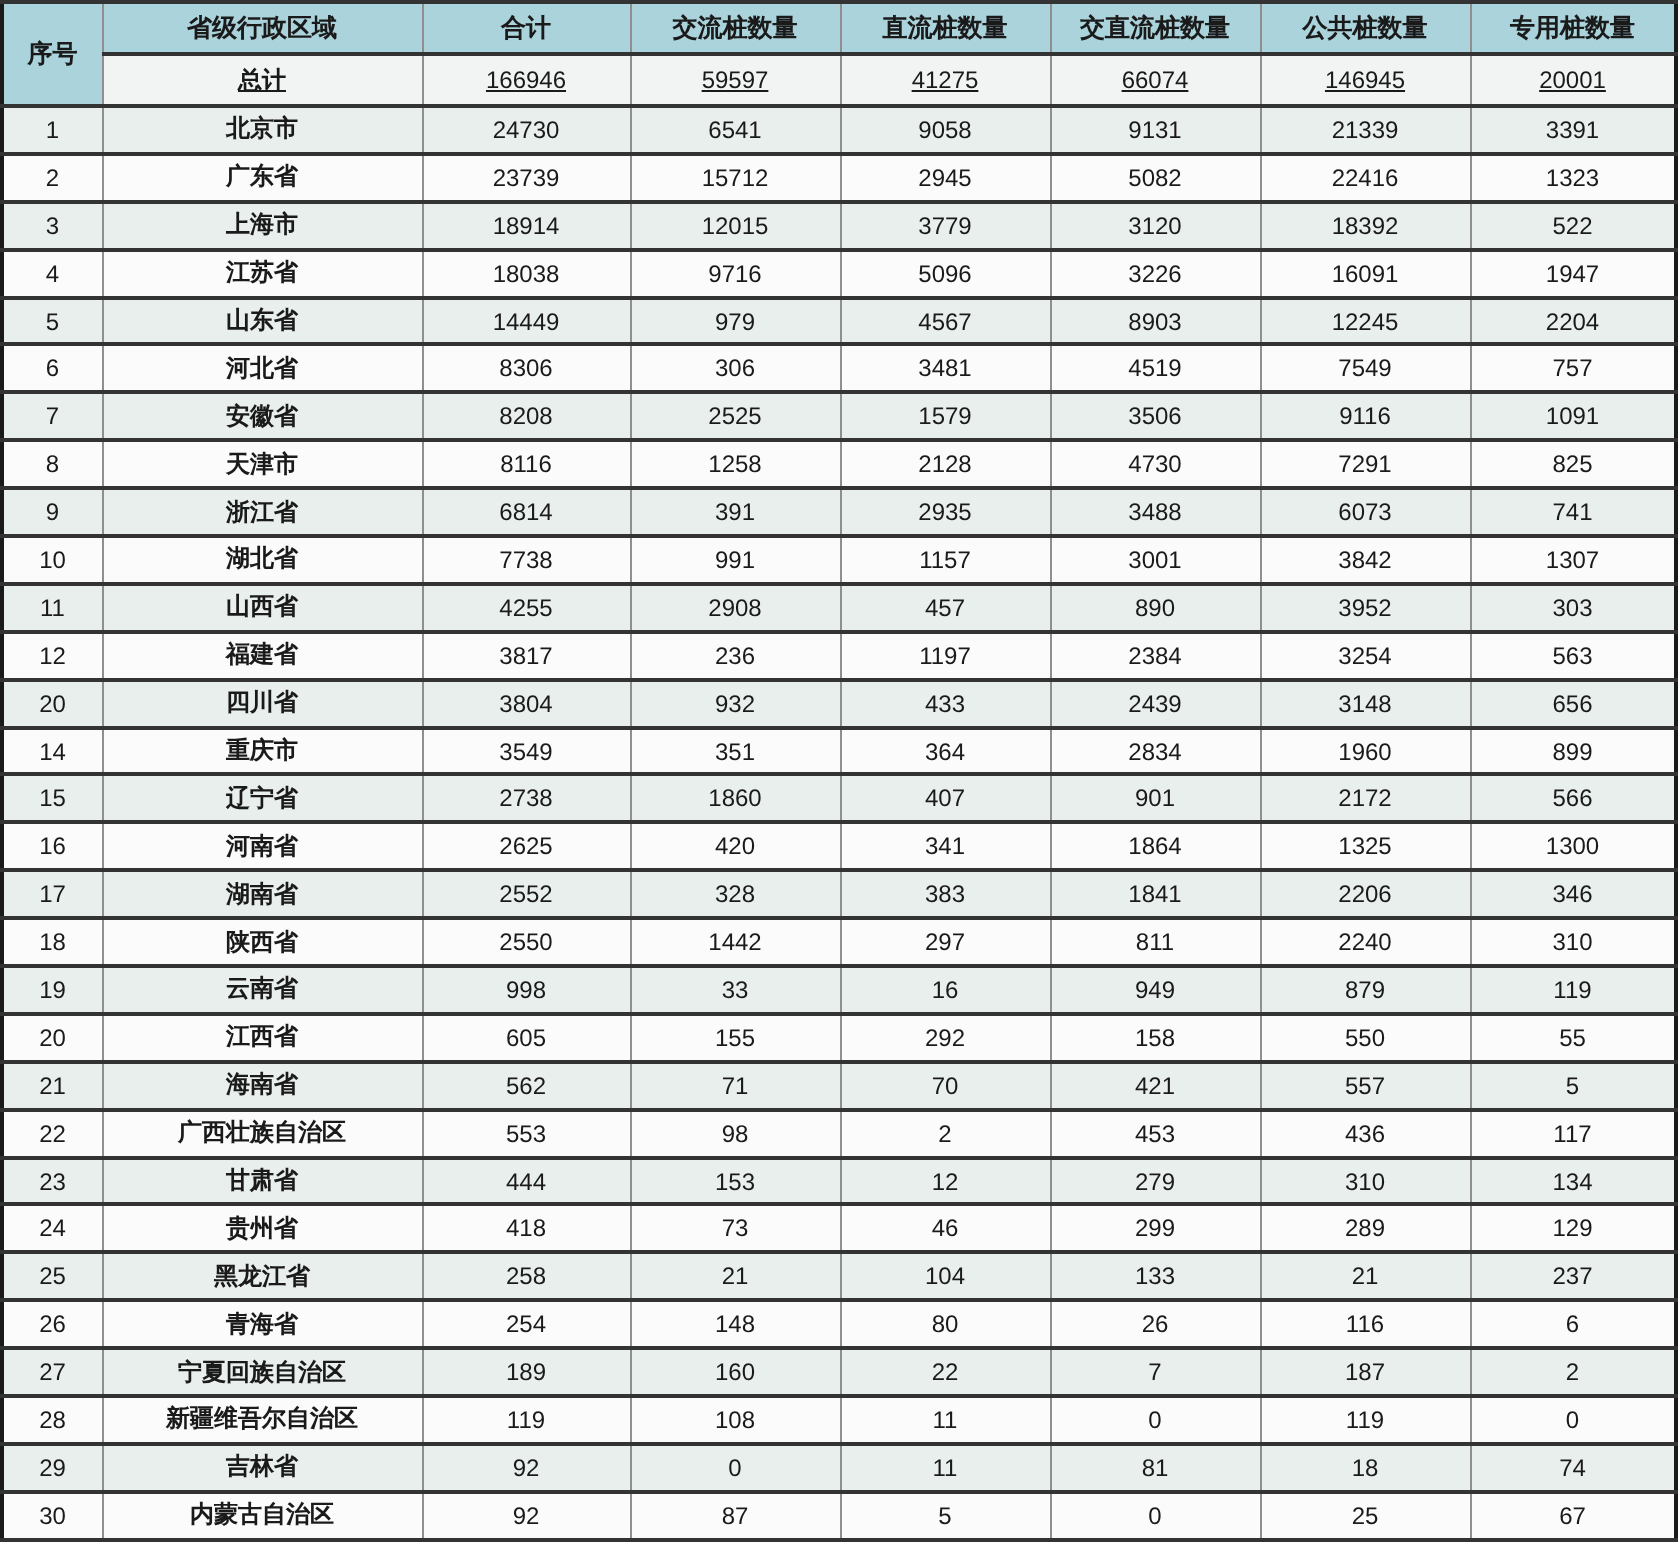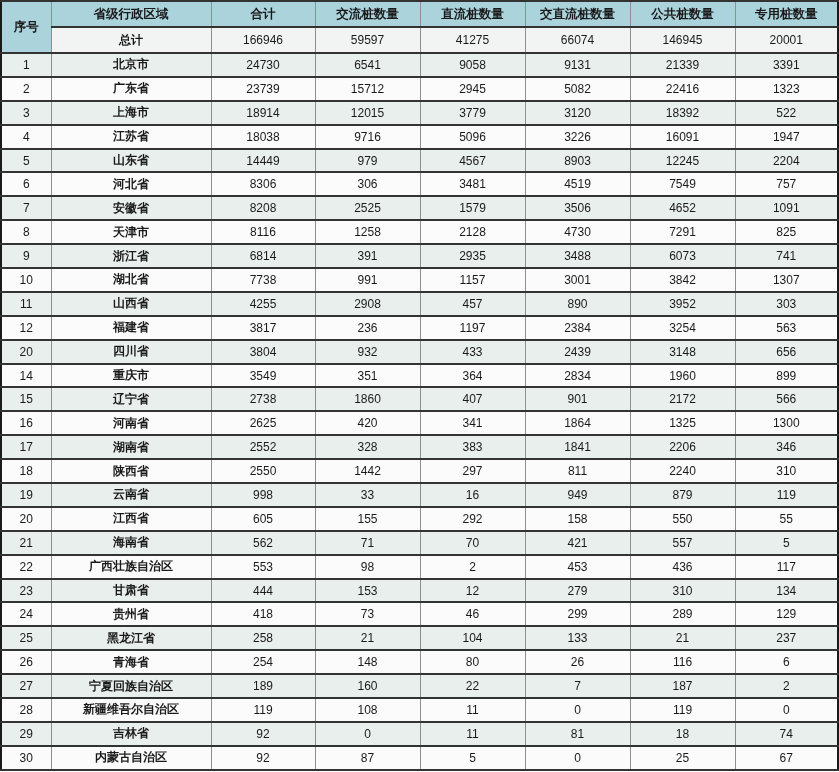--- a/index.html
+++ b/index.html
@@ -50,20 +50,21 @@
     font-size: 12.5px;
     text-align: center;
   }
   th.index-col {
     background: var(--header-bg);
     font-weight: bold;
   }
   tr.total-row td {
     background: var(--total-bg);
     height: 24px;
+    text-decoration: underline;
   }
   tr.total-row td.total-label {
     font-weight: bold;
   }
   tbody.data-body tr td {
     height: 21.9px;
   }
   tbody.data-body tr:nth-child(odd) td {
     background: var(--row-odd-bg);
   }
@@ -171,21 +172,21 @@
     <td>7549</td>
     <td>757</td>
   </tr>
         <tr class="data-row">
     <td class="c-no">7</td>
     <td class="c-region">安徽省</td>
     <td>8208</td>
     <td>2525</td>
     <td>1579</td>
     <td>3506</td>
-    <td>4652</td>
+    <td>9116</td>
     <td>1091</td>
   </tr>
         <tr class="data-row">
     <td class="c-no">8</td>
     <td class="c-region">天津市</td>
     <td>8116</td>
     <td>1258</td>
     <td>2128</td>
     <td>4730</td>
     <td>7291</td>

